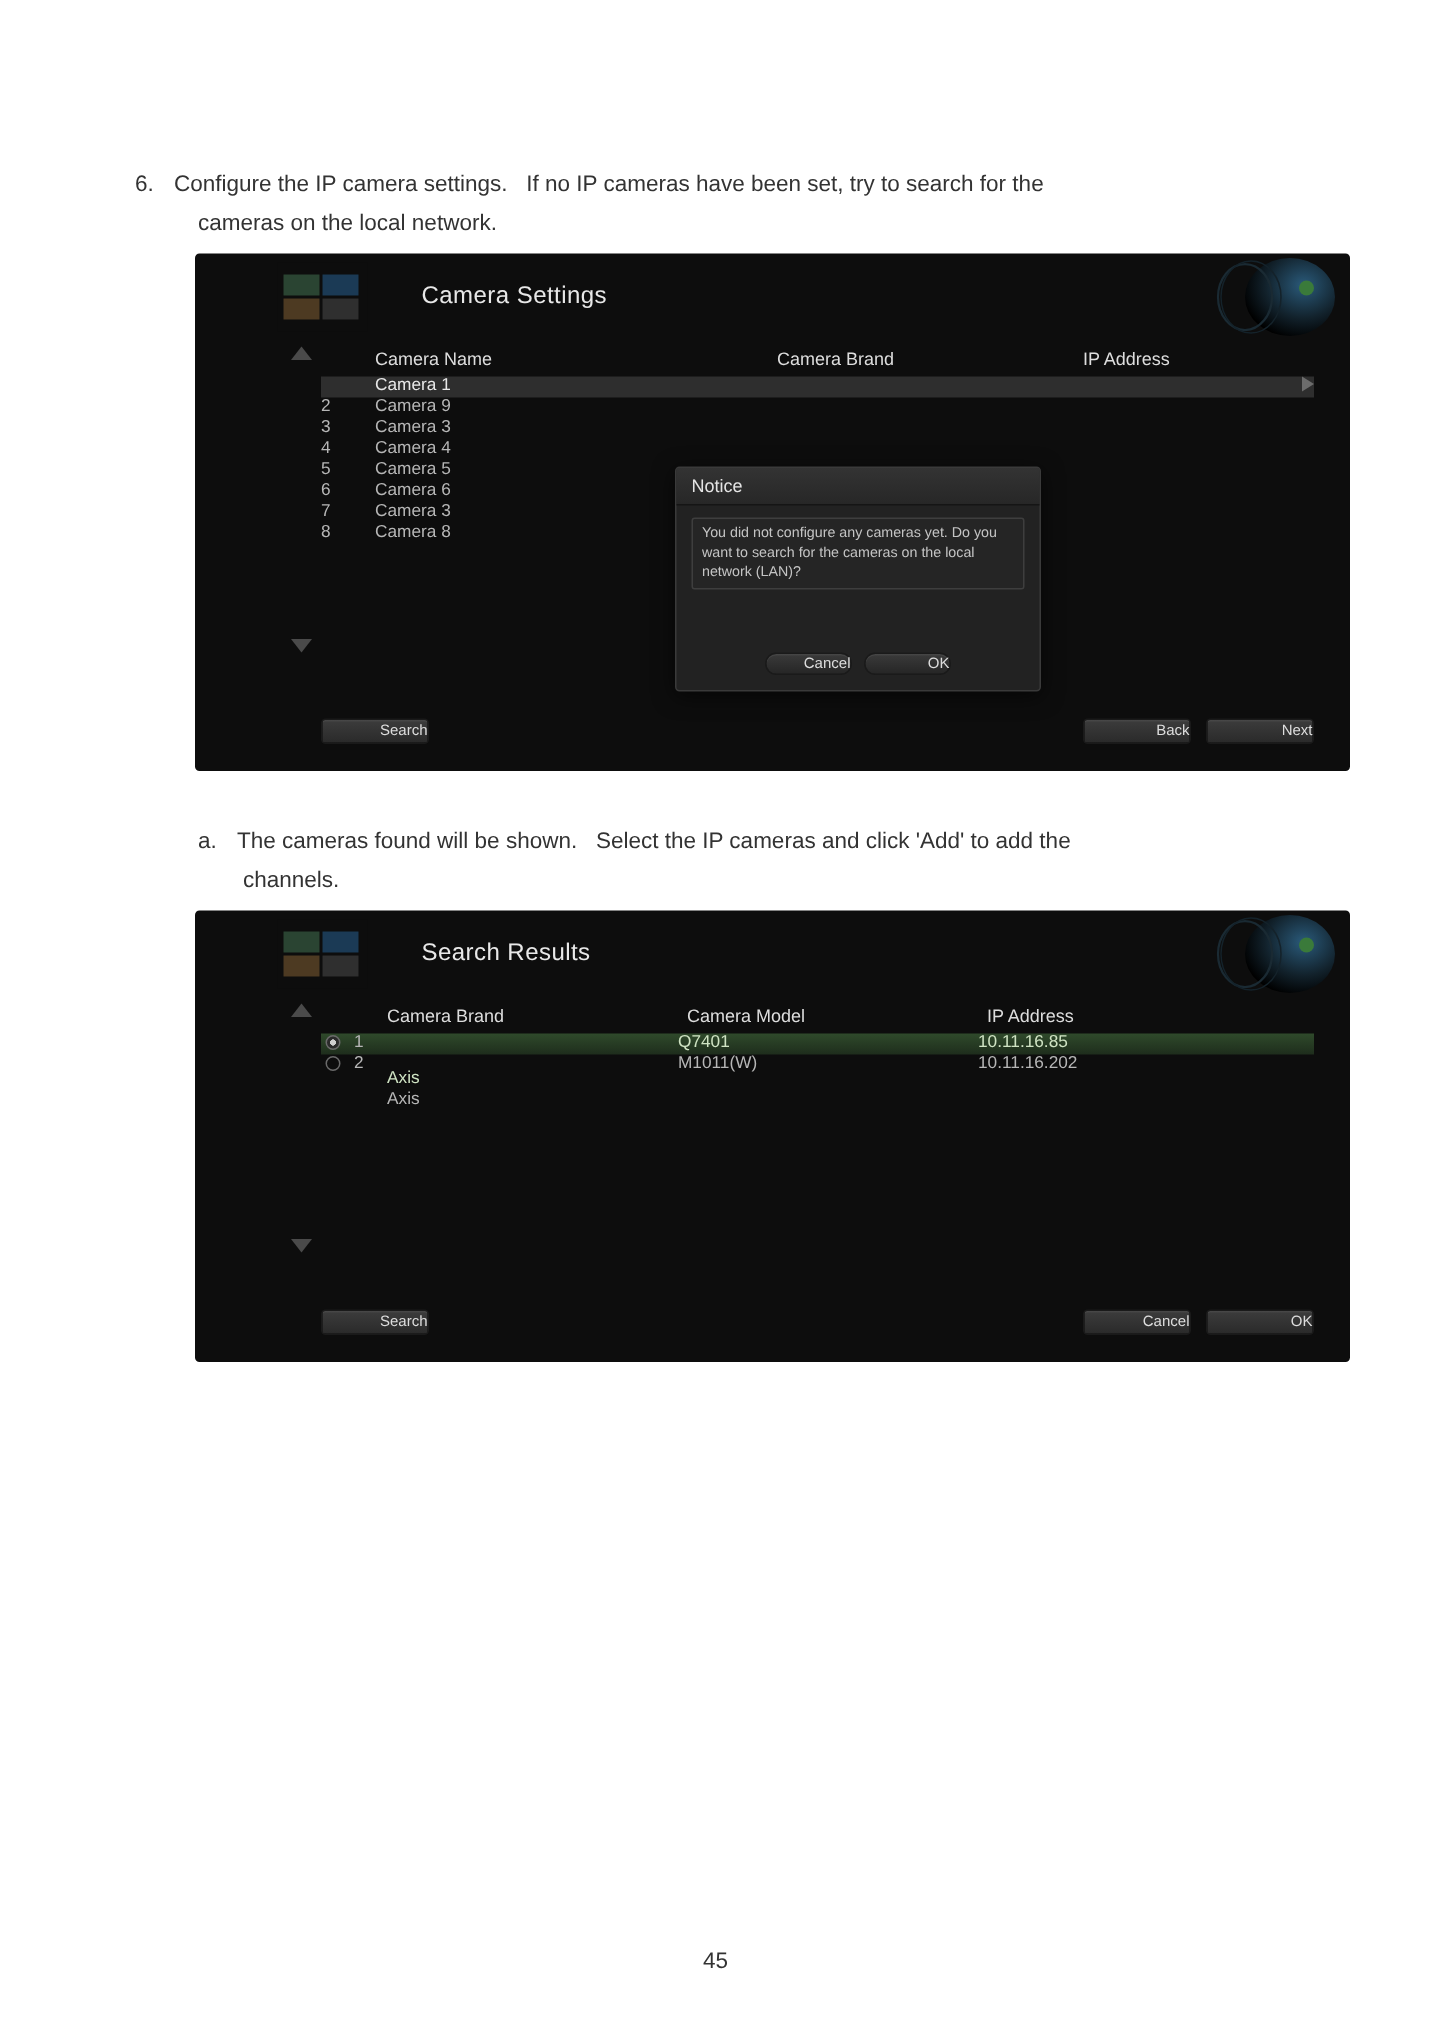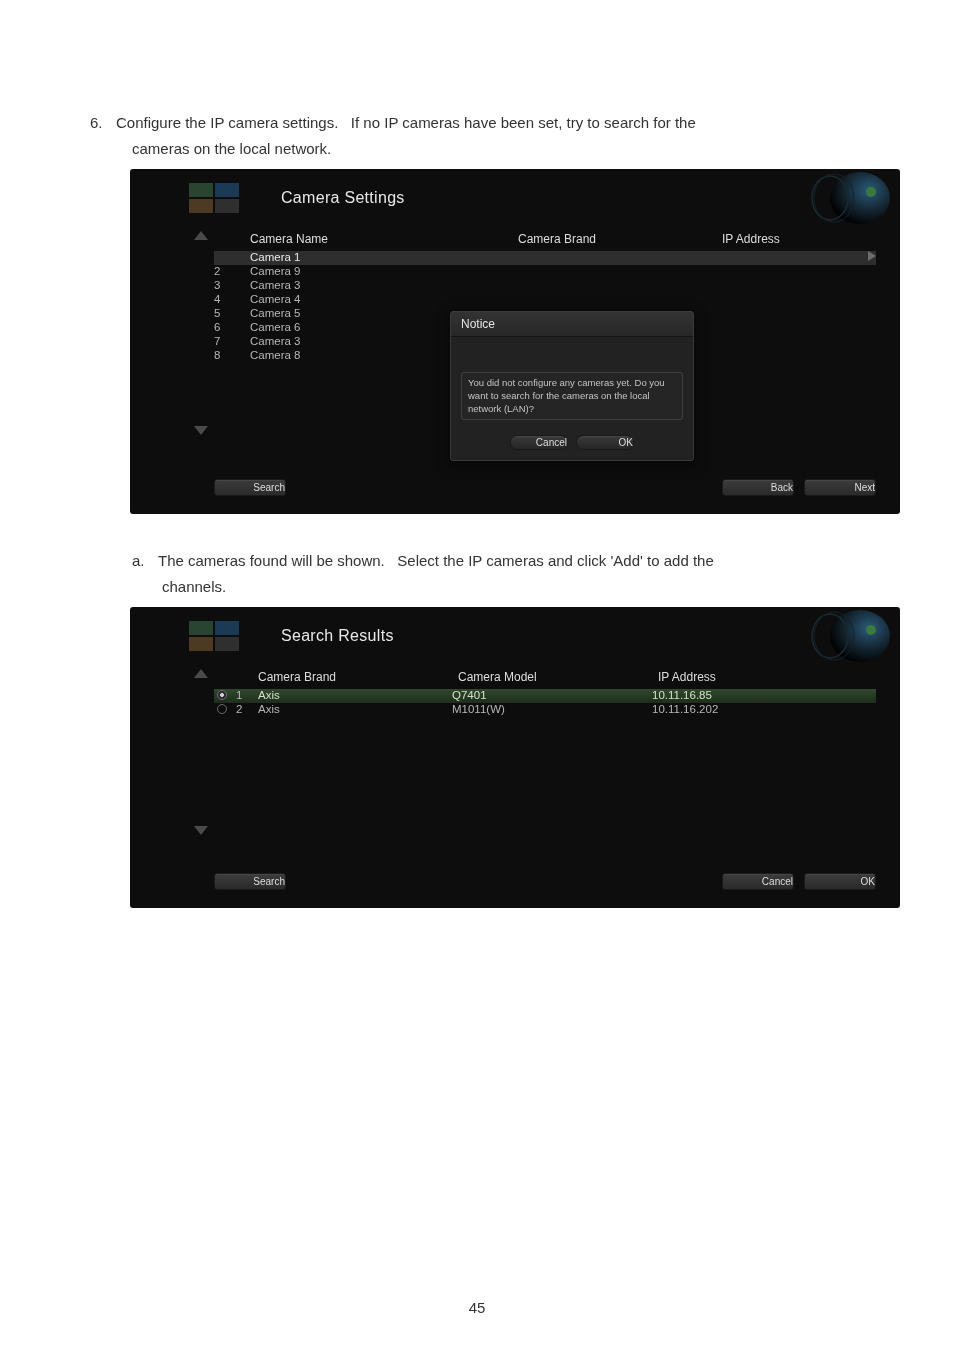--- a/index.html
+++ b/index.html
@@ -33,31 +33,31 @@
   .tri-down{border-left:7px solid transparent;border-right:7px solid transparent;border-top:9px solid #4a4a4a;}
   .footer{display:flex;align-items:center;padding:24px 24px 18px 84px;gap:10px;}
   .btn{background:linear-gradient(#3c3c3c,#2a2a2a);border:1px solid #1a1a1a;color:#ddd;font-size:11px;padding:3px 0;border-radius:3px;text-align:right;cursor:pointer;box-shadow:inset 0 1px 0 rgba(255,255,255,0.06);}
   .btn.small{width:70px;padding:2px 0;font-size:10px;}
   .btn.tiny{width:56px;padding:1px 0;font-size:10px;border-radius:10px;background:linear-gradient(#3a3a3a,#262626);}
   .spacer-flex{flex:1;}
   
   .modal{position:absolute;left:320px;top:84px;width:242px;background:#222;border:1px solid #3a3a3a;border-radius:3px;box-shadow:0 3px 14px rgba(0,0,0,0.6);z-index:5;}
   .modal-title{background:linear-gradient(#333,#272727);color:#e4e4e4;font-size:12px;padding:5px 10px;border-bottom:1px solid #151515;}
   .modal-body{padding:8px 10px 4px 10px;color:#c4c4c4;font-size:9.5px;line-height:1.35;min-height:86px;}
-  .modal-msg{border:1px solid #3e3e3e;border-radius:2px;padding:4px 6px;background:#252525;margin-top:27px;}
+  .modal-msg{border:1px solid #3e3e3e;border-radius:2px;padding:4px 6px;background:#252525;}
   .modal-btns{display:flex;justify-content:center;gap:8px;padding:0 0 10px 0;}
   
   .colhead-row.sr .ch-name{width:200px;}
   .colhead-row.sr .ch-model{width:200px;}
   .colhead-row.sr .ch-ip{width:160px;}
   .row.sr .radio{width:16px;height:12px;display:flex;align-items:center;justify-content:center;}
   .row.sr .radio .dot{width:8px;height:8px;border:1px solid #6a6a6a;border-radius:50%;}
   .row.sr .radio .dot.on{background:radial-gradient(#cfcfcf 35%,#2b2b2b 38%);} 
   .row.sr .r-idx{width:22px;margin-left:6px;}
-  .row.sr .r-brand{width:194px;}
+  .row.sr .r-brand{width:194px;margin-top:24px;}
   .row.sr .r-model{width:200px;}
   .row.sr .r-ip{width:160px;}
   .sr-sel{background:linear-gradient(#2f4a2b,#1e2d1c);}
   .sr-sel .r-ip,.sr-sel .r-brand,.sr-sel .r-model{color:#cfe3c3;}
   .arrows2{position:absolute;left:64px;top:4px;display:flex;flex-direction:column;gap:148px;}
   .footer2{display:flex;align-items:center;padding:16px 24px 18px 84px;gap:10px;}
   .pgnum{position:absolute;bottom:34px;left:0;width:100%;text-align:center;font-size:15px;color:#333;margin-top:11px;}
 </style>
 </head>
 <body>

